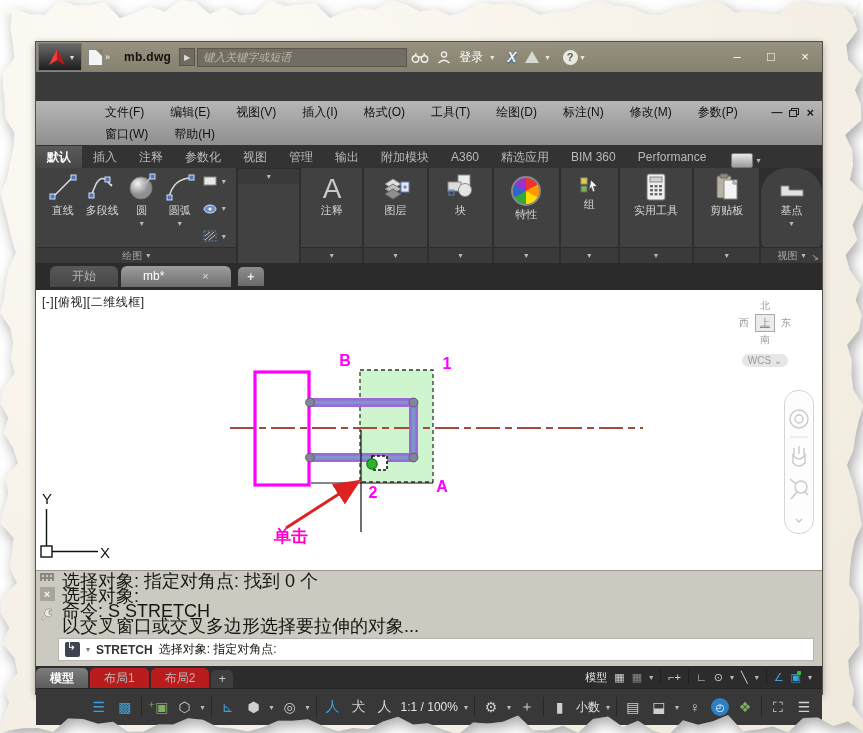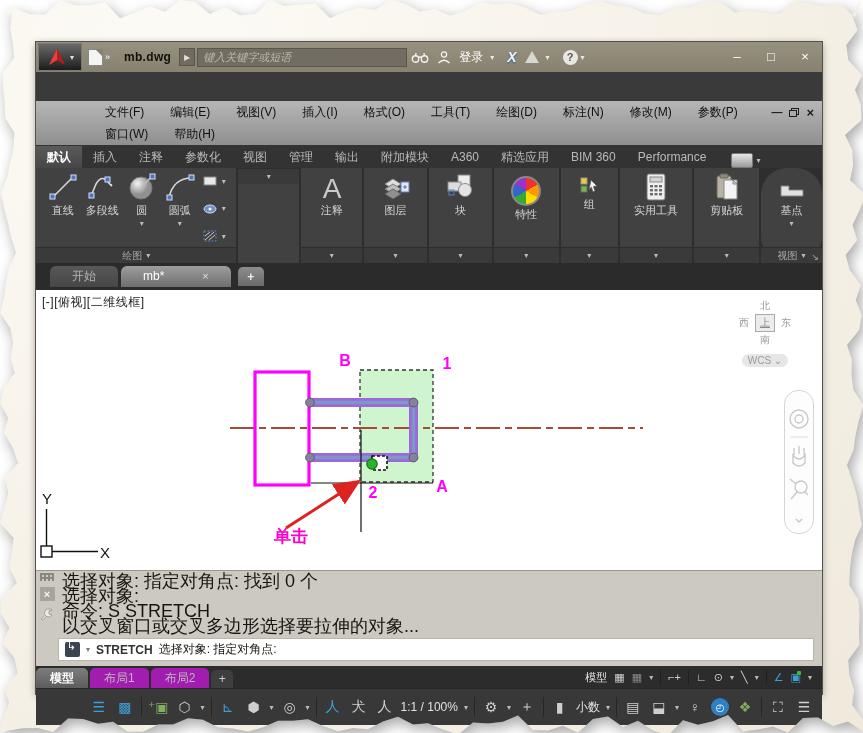--- a/index.html
+++ b/index.html
@@ -93,21 +93,21 @@
   .cmdx{color:#f5f5f2;background:#a7a49b;width:15px;height:14px;font-size:11px;display:flex;align-items:center;justify-content:center;font-weight:bold;}
   .cmdmain{flex:1;display:flex;flex-direction:column;padding-top:3px;color:#17150f;}
   .cmdline{line-height:15px;font-size:18px;padding-left:4px;white-space:pre;}
   .cmdactive{margin:4px 8px 0 0;height:21px;background:#fff;border:1px solid #b9b6ad;display:flex;align-items:center;gap:6px;padding:0 6px;}
   .cmdico{width:15px;height:15px;background:#3d4450;position:relative;border-radius:2px;}
   .cmdico::after{content:"↳";position:absolute;left:2px;top:-2px;color:#fff;font-size:11px;}
   .cmdverb{font-weight:bold;color:#333;}
 
   
   .layoutrow{height:22px;background:#2c2c2c;display:flex;align-items:flex-end;flex:0 0 auto;color:#b9b9b9;}
-  .ltab{height:20px;line-height:20px;padding:0 14px;border-radius:5px 5px 0 0;margin-right:2px;background:#a21caf;}
+  .ltab{height:20px;line-height:20px;padding:0 14px;border-radius:5px 5px 0 0;margin-right:2px;background:#b91c1c;}
   .ltab.active{background:linear-gradient(#7d7d7d,#5c5c5c);color:#fff;font-weight:bold;}
   .ltab-plus{width:22px;height:18px;border-radius:5px 5px 0 0;background:#3e3e3e;color:#ccc;text-align:center;line-height:18px;}
   .statmini{margin-left:auto;display:flex;align-items:center;gap:7px;padding-right:10px;height:22px;font-size:11px;color:#cfcfcf;}
   .statmini .sep{width:1px;height:14px;background:#1f1f1f;}
   .blue{color:#3d9fd8;}
   .green-dot{display:inline-block;width:4px;height:4px;background:#35c135;border-radius:1px;vertical-align:top;margin-left:-4px;}
 
   
   .statusbar{height:36px;background:#383838;border-top:1px solid #262626;display:flex;align-items:center;justify-content:flex-end;gap:6px;padding:0 8px 0 0;color:#cfcfcf;font-size:12px;flex:0 0 auto;}
   .sb-ico{min-width:20px;height:22px;display:inline-flex;align-items:center;justify-content:center;font-size:14px;}

